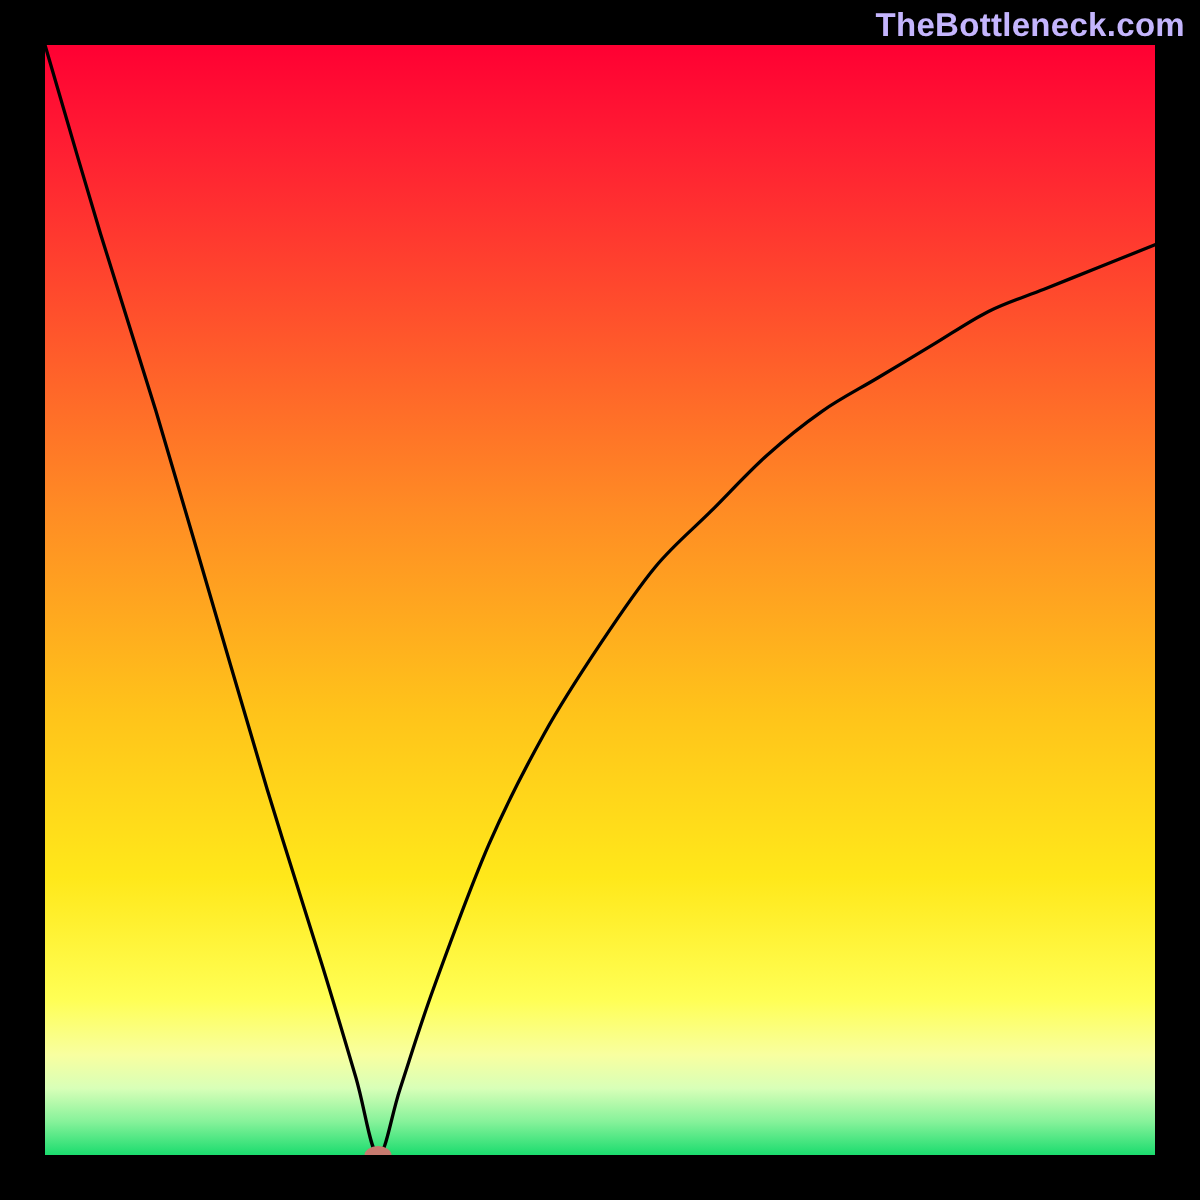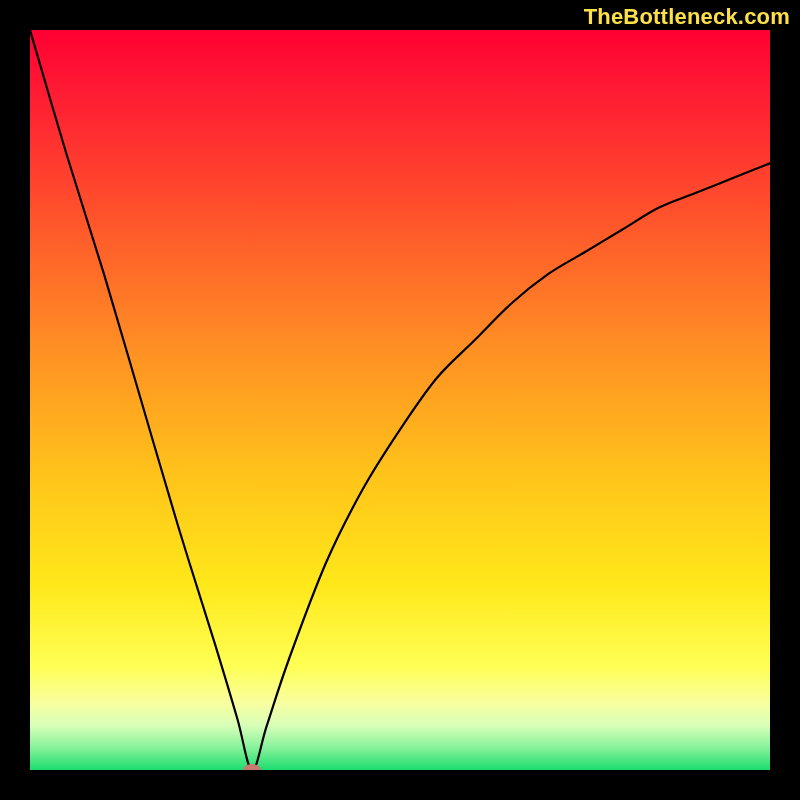--- a/index.html
+++ b/index.html
@@ -14,21 +14,21 @@
   .frame {
     position: relative;
     width: 800px;
     height: 800px;
     background: #000;
   }
   .attribution {
     position: absolute;
     top: 4px;
     right: 10px;
-    color: #fde047;
+    color: #c4b5fd;
     font-size: 22px;
     font-weight: 600;
     letter-spacing: 0.2px;
     z-index: 10;
   }
   .plot-area {
     position: absolute;
     left: 30px;
     top: 30px;
     width: 740px;

